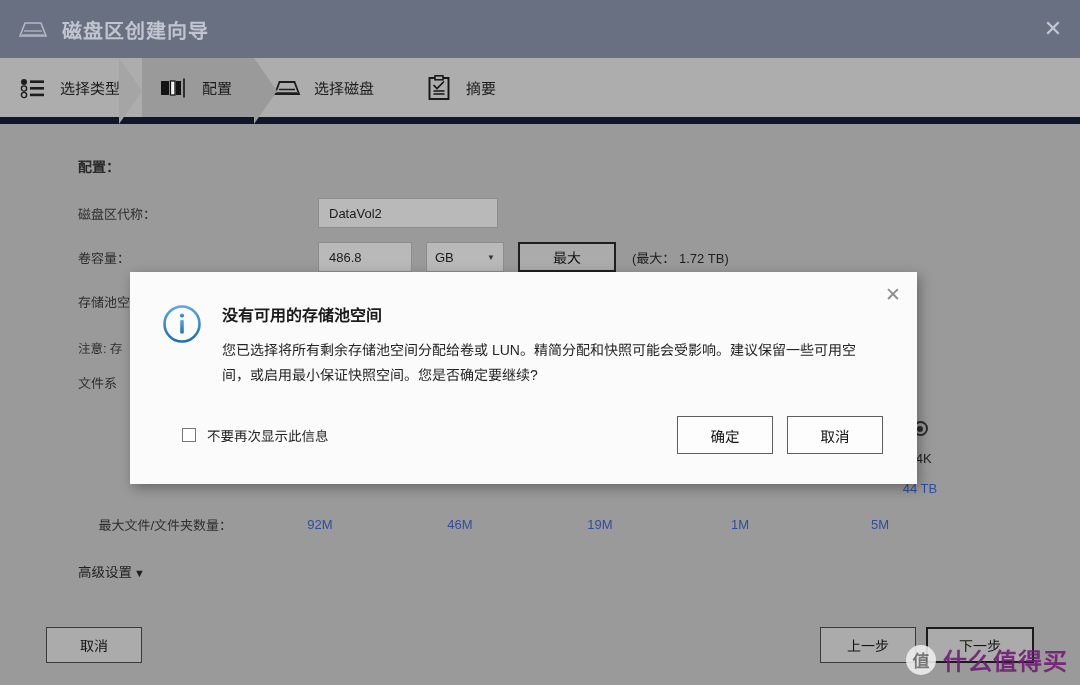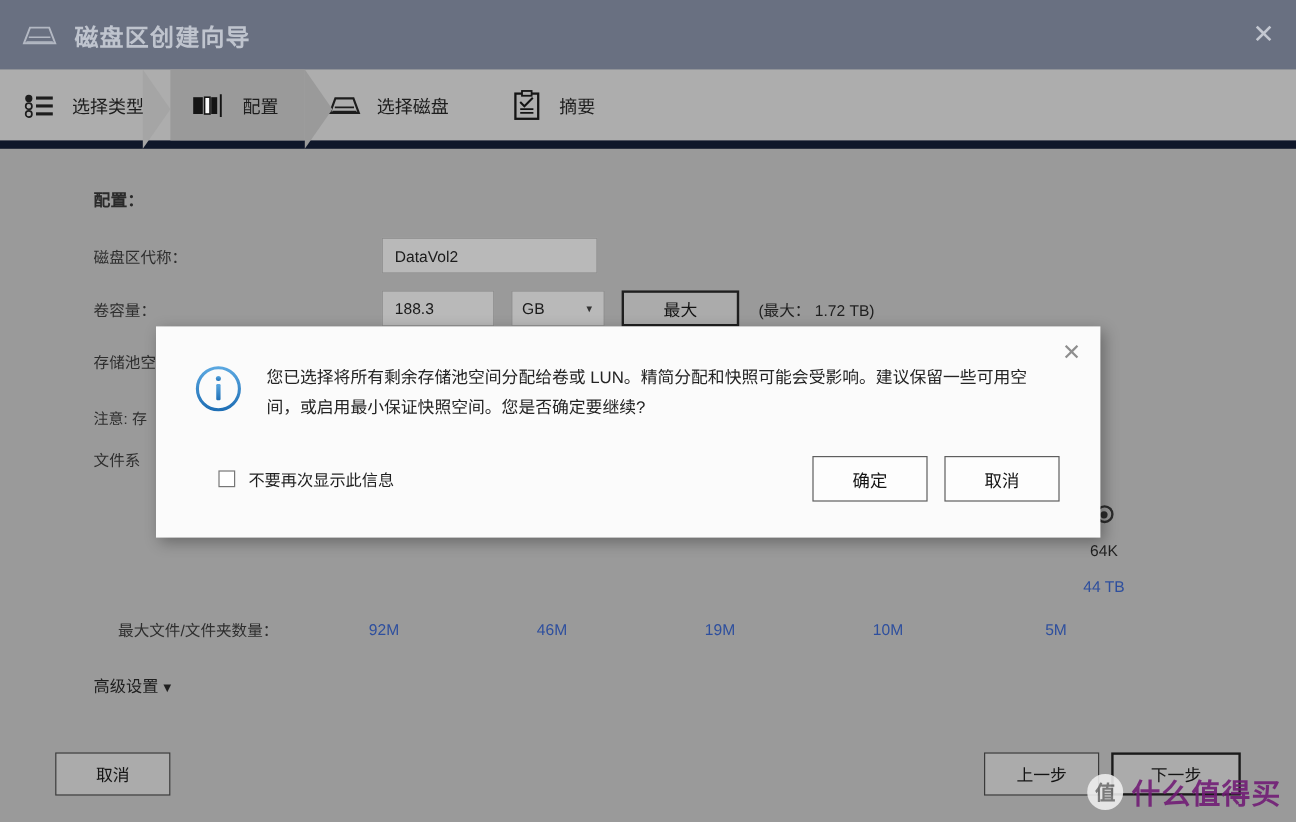--- a/index.html
+++ b/index.html
@@ -491,21 +491,21 @@
 
     
     <div class="form-row">
       <span class="row-label">磁盘区代称：</span>
       <div class="txtbox" id="volume-name-input">DataVol2</div>
     </div>
 
     
     <div class="form-row">
       <span class="row-label">卷容量：</span>
-      <div class="txtbox" id="volume-capacity-input">188.3</div>
+      <div class="txtbox" id="volume-capacity-input">486.8</div>
       <div class="selectbox">
         <span>GB</span>
         <span class="caret">▼</span>
       </div>
       <div class="btn-outline">最大</div>
       <span class="hint-text">(最大： 1.72 TB)</span>
     </div>
 
     
     <div class="form-row">
@@ -543,21 +543,21 @@
         <span class="fs-label"></span>
         <span class="fs-cell" style="width:600px"></span>
         <span class="fs-cell" style="color: rgb(46, 79, 158);">44 TB</span>
       </div>
 
       <div class="fs-row" style="margin-top:6px">
         <span class="fs-label">最大文件/文件夹数量：</span>
         <span class="fs-cell" style="color: rgb(46, 79, 158);">92M</span>
         <span class="fs-cell" style="color: rgb(46, 79, 158);">46M</span>
         <span class="fs-cell" style="color: rgb(46, 79, 158);">19M</span>
-        <span class="fs-cell" style="color: rgb(46, 79, 158);">10M</span>
+        <span class="fs-cell" style="color: rgb(46, 79, 158);">1M</span>
         <span class="fs-cell" style="color: rgb(46, 79, 158);">5M</span>
       </div>
 
     </div>
 
     <div id="advanced-settings">
       <span>高级设置</span><span class="tri">▼</span>
     </div>
 
   </div>
@@ -587,20 +587,21 @@
               <stop offset="0%" stop-color="#5aa7e0"></stop>
               <stop offset="100%" stop-color="#1f6fb5"></stop>
             </linearGradient>
           </defs>
           <circle cx="20" cy="20" r="17.5" stroke="url(#infograd)" stroke-width="2.6" fill="none"></circle>
           <circle cx="20" cy="11.5" r="2.1" fill="url(#infograd)"></circle>
           <rect x="18.2" y="16" width="3.6" height="13.5" rx="1" fill="url(#infograd)"></rect>
         </svg>
       </span>
       <div id="dialog-text-wrap">
+        <div id="dialog-title">没有可用的存储池空间</div>
         <div id="dialog-message">您已选择将所有剩余存储池空间分配给卷或 LUN。精简分配和快照可能会受影响。建议保留一些可用空间，或启用最小保证快照空间。您是否确定要继续?</div>
       </div>
     </div>
 
     <div id="dialog-actions">
       <label id="dialog-dontshow">
         <span class="cb"></span>
         <span>不要再次显示此信息</span>
       </label>
       <div id="dialog-buttons">

